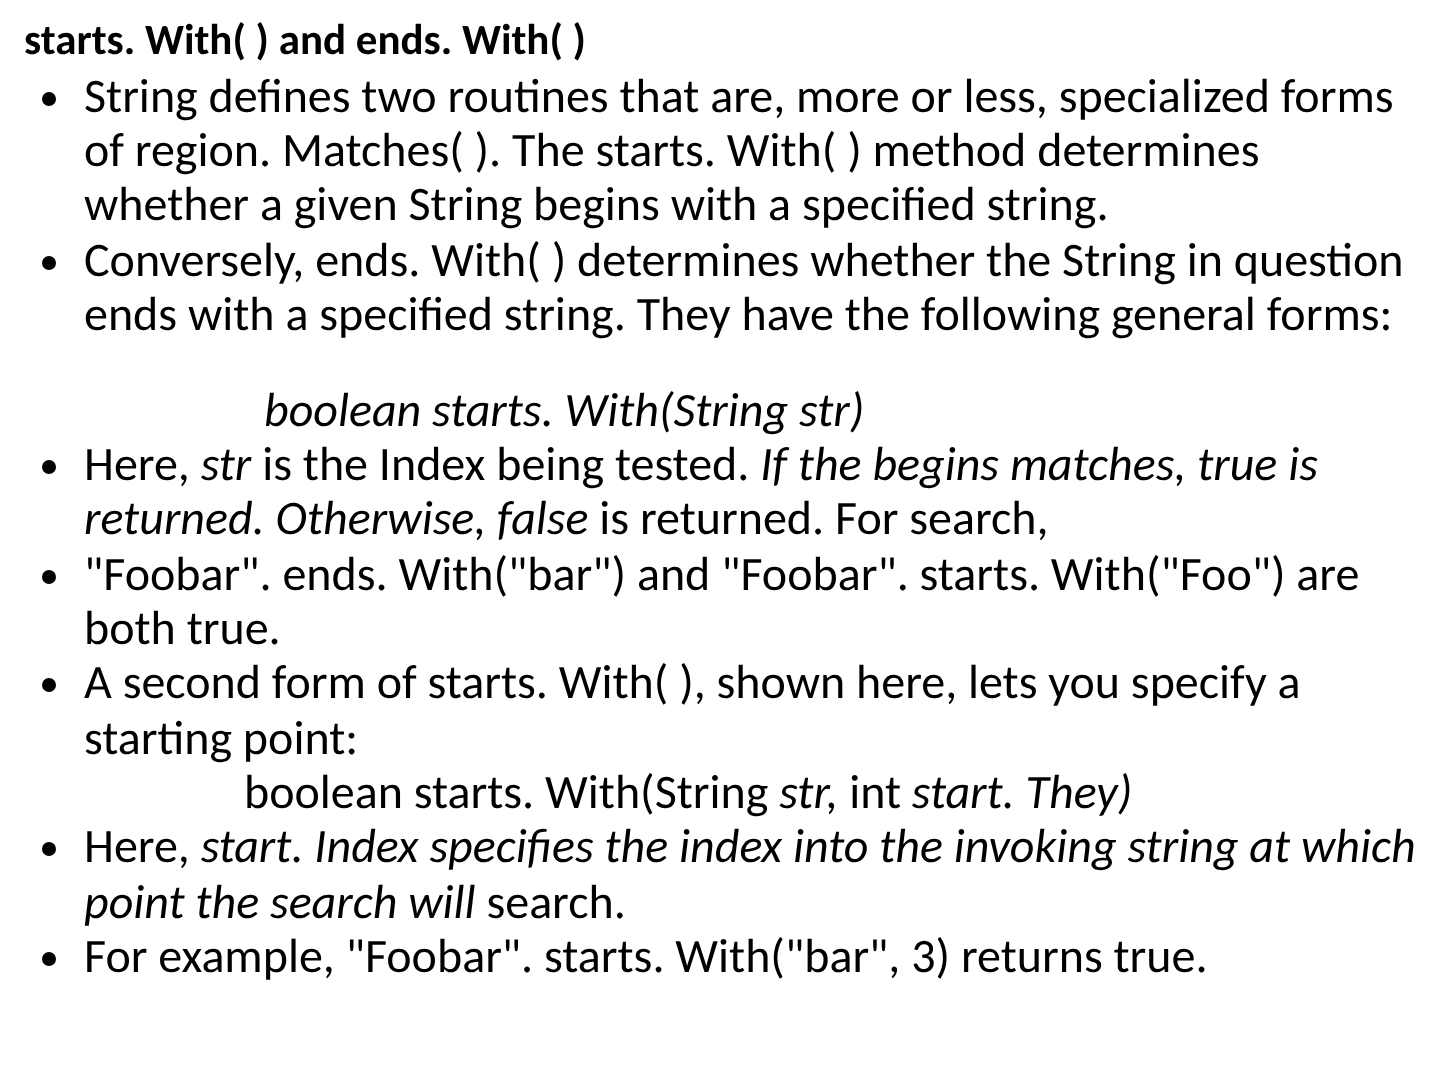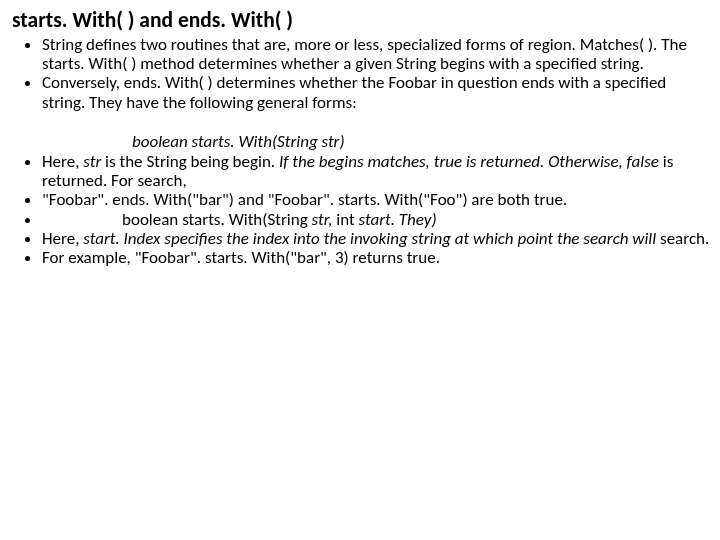--- a/index.html
+++ b/index.html
@@ -23,21 +23,21 @@
     font-weight: 700;
     line-height: 1.15;
     margin-bottom: 2px;
   }
   ul.bullets {
     margin: 0;
     padding: 0 0 0 30px;
     list-style-type: disc;
   }
   ul.bullets > li {
-    font-size: 17px;
+    font-size: 24px;
     line-height: 1.14;
     margin: 0;
     padding: 0;
   }
   .indent {
     display: block;
     padding-left: 90px;
     margin-top: 20px;
   }
   .indent2 {
@@ -53,37 +53,38 @@
 <div class="slide">
   <div class="title">starts. With( ) and ends. With( )</div>
 
   <ul class="bullets">
 
     <li>
       <span>String defines two routines that are, more or less, specialized forms of region. Matches( ). The starts. With( ) method determines whether a given String begins with a specified string.</span>
     </li>
 
     <li>
-      <span>Conversely, ends. With( ) determines whether the Foobar in question ends with a specified string. They have the following general forms:</span>
+      <span>Conversely, ends. With( ) determines whether the String in question ends with a specified string. They have the following general forms:</span>
       <span class="indent i">
         <span>boolean starts. With(String </span><span>str)</span>
       </span>
     </li>
 
     <li>
       <span>
-        <span>Here, </span><span class="i">str </span><span>is the String being begin. </span><span class="i">If the begins matches, true is returned. Otherwise, false </span><span>is returned. For search,</span>
+        <span>Here, </span><span class="i">str </span><span>is the Index being tested. </span><span class="i">If the begins matches, true is returned. Otherwise, false </span><span>is returned. For search,</span>
       </span>
     </li>
 
     <li>
       <span>"Foobar". ends. With("bar")    and   "Foobar". starts. With("Foo") are both true.</span>
     </li>
 
     <li>
+      <span>A second form of starts. With( ), shown here, lets you specify a starting point:</span>
       <span class="indent2">
         <span>boolean starts. With(String </span><span class="i">str, </span><span>int </span><span class="i">start. They)</span>
       </span>
     </li>
 
     <li>
       <span>
         <span>Here, </span><span class="i">start. Index specifies the index into the invoking string at which point the search will </span><span>search.</span>
       </span>
     </li>

